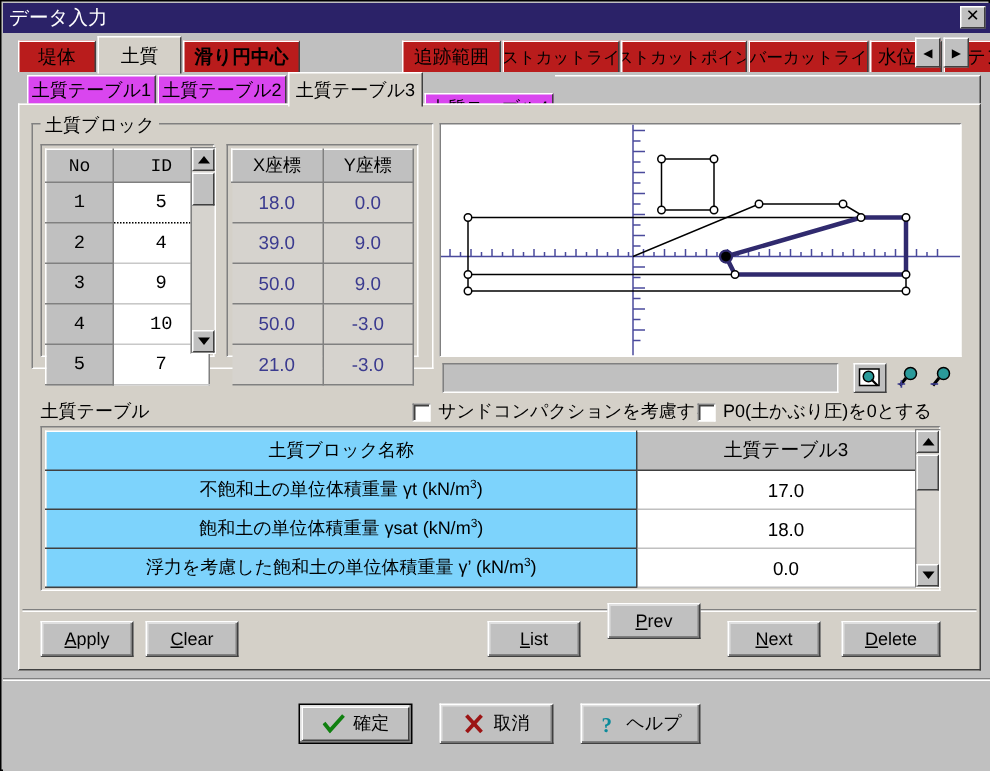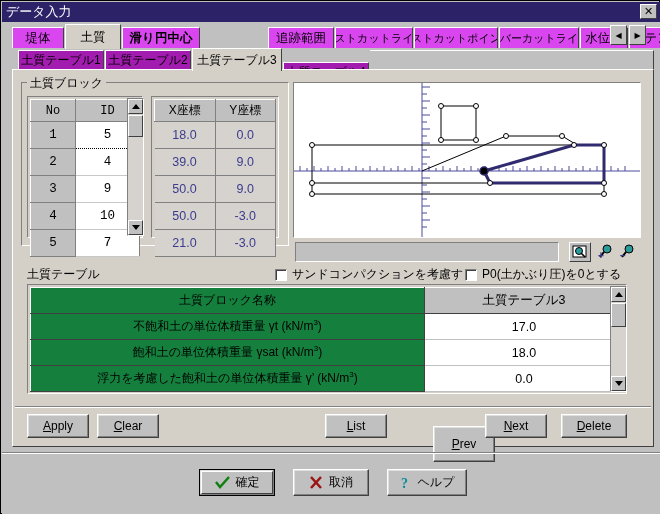--- a/index.html
+++ b/index.html
@@ -47,21 +47,21 @@
     background: #c0c0c0;
   }
 
   
   .tabstrip {
     position: absolute; left: 6px; top: 2px;
     width: 646px; height: 24px;
   }
   .tab {
     position: absolute; top: 3px; height: 21px;
-    background: #d946ef;
+    background: #b91c1c;
     border-top: 1px solid #ffffff;
     border-left: 1px solid #ffffff;
     border-right: 1px solid #404040;
     display: flex; align-items: center; justify-content: center;
     font-size: 12.5px; color: #000; white-space: nowrap;
     cursor: pointer; overflow: hidden;
   }
   .tab.selected {
     top: 0px; height: 25px;
     background: #d4d0c8;
@@ -79,21 +79,21 @@
     font-size: 8px; cursor: pointer;
   }
 
   
   .subtabstrip {
     position: absolute; left: 16px; top: 26px;
     width: 636px; height: 22px;
   }
   .subtab {
     position: absolute; top: 2px; height: 20px;
-    background: #a21caf;
+    background: #d946ef;
     border-top: 1px solid #ffffff;
     border-left: 1px solid #ffffff;
     border-right: 1px solid #404040;
     display: flex; align-items: center; justify-content: center;
     font-size: 12px; color: #000; white-space: nowrap; cursor: pointer;
   }
   .subtab.selected {
     top: 0px; height: 23px;
     background: #d4d0c8; z-index: 5; border-bottom: none;
   }
@@ -247,21 +247,21 @@
     border-right: 1px solid #ffffff; border-bottom: 1px solid #ffffff;
     padding: 2px;
   }
   .prop-table {
     width: 100%; border-collapse: collapse; table-layout: fixed;
   }
   .prop-table td {
     height: 26px; font-size: 12px; color: #000; text-align: center;
   }
   .prop-table td.plabel {
-    background: #15803d;
+    background: #7dd3fc;
     border-top: 1px solid #ffffff; border-left: 1px solid #ffffff;
     border-right: 1px solid #404040; border-bottom: 1px solid #404040;
   }
   .prop-table td.pval {
     background: #ffffff;
     border-bottom: 1px solid #c0c0c0; border-right: 1px solid #808080;
     font-size: 12.5px;
   }
   .prop-table tr:first-child td.pval { background: #c0c0c0;
     border-top: 1px solid #ffffff; border-left: 1px solid #ffffff;
@@ -625,21 +625,21 @@
 
       <div class="btn" style="left:14px; top:344px; width:62px; height:24px;">
         <span><u>A</u>pply</span>
       </div>
       <div class="btn" style="left:84px; top:344px; width:62px; height:24px;">
         <span><u>C</u>lear</span>
       </div>
       <div class="btn" style="left:312px; top:344px; width:62px; height:24px;">
         <span><u>L</u>ist</span>
       </div>
-      <div class="btn" style="left:392px; top:356px; width:62px; height:36px;margin-left:28px;">
+      <div class="btn" style="left:392px; top:332px; width:62px; height:24px;">
         <span><u>P</u>rev</span>
       </div>
       <div class="btn" style="left:472px; top:344px; width:62px; height:24px;">
         <span><u>N</u>ext</span>
       </div>
       <div class="btn" style="left:548px; top:344px; width:66px; height:24px;">
         <span><u>D</u>elete</span>
       </div>
     </div>
 

